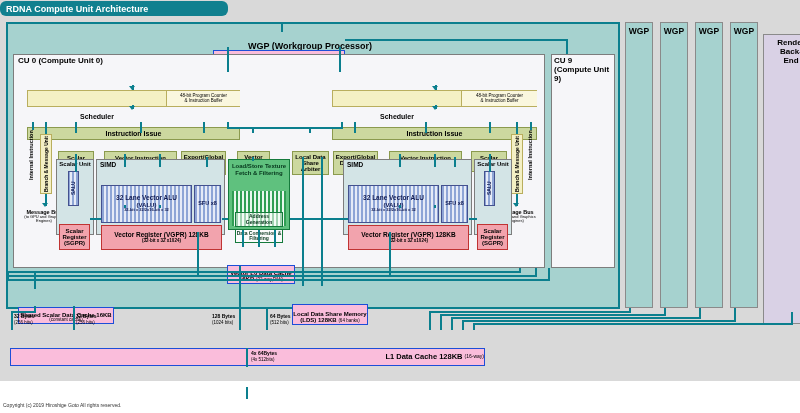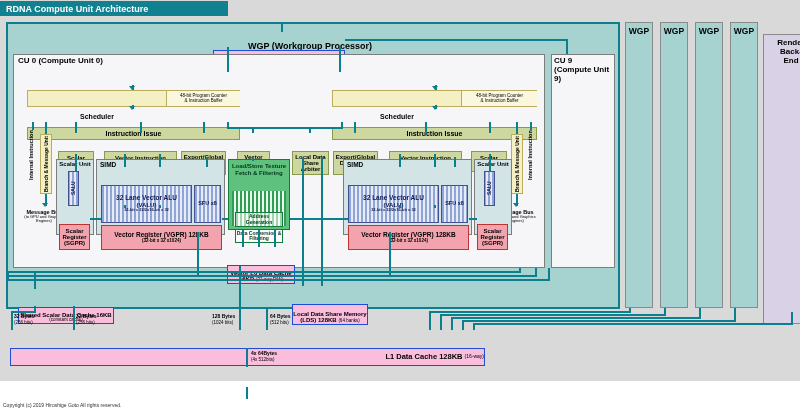--- a/index.html
+++ b/index.html
@@ -3,21 +3,21 @@
 <meta charset="utf-8">
 <style>
   html,body{margin:0;padding:0;background:#fff;}
   #canvas{position:relative;width:800px;height:413px;background:#fff;overflow:hidden;
           font-family:"Liberation Sans",sans-serif;color:#000;}
   .abs{position:absolute;box-sizing:border-box;}
   .box{position:absolute;box-sizing:border-box;display:flex;flex-direction:column;
        align-items:center;justify-content:center;text-align:center;line-height:1.05;margin-top:18px;}
   .gray{background:#d9d9d9;}
   .titlebar{background:#11808f;color:#fff;font-weight:bold;font-size:9px;
-            display:flex;align-items:center;padding-left:6px;justify-content:flex-start;}
+            display:flex;align-items:center;padding-left:6px;justify-content:flex-start;border-radius:6px;}
   .tealpanel{background:#a6d2cf;border:2px solid #0b7f8e;}
   .whitebox{background:#f6f6f9;border:1px solid #7d7d7d;}
   .olive{background:#ccd89f;border:1px solid #8b9a4e;font-weight:bold;font-size:6px;}
   .pipe{background:#ccd89f;border:1px solid #8b9a4e;font-weight:bold;font-size:7px;}
   .yellow{background:#f4f0c4;border:1px solid #b9ae5e;}
   .yellowsub{position:absolute;background:#faf7de;border-left:1px solid #b9ae5e;
              display:flex;flex-direction:column;align-items:center;justify-content:center;
              font-size:4.5px;line-height:1.1;}
   .unit{background:#d3e4e6;border:1px solid #7d7d7d;}
   .stripeb{background:repeating-linear-gradient(90deg,#8ea5d6 0 2px,#e6ebf7 2px 4px);

